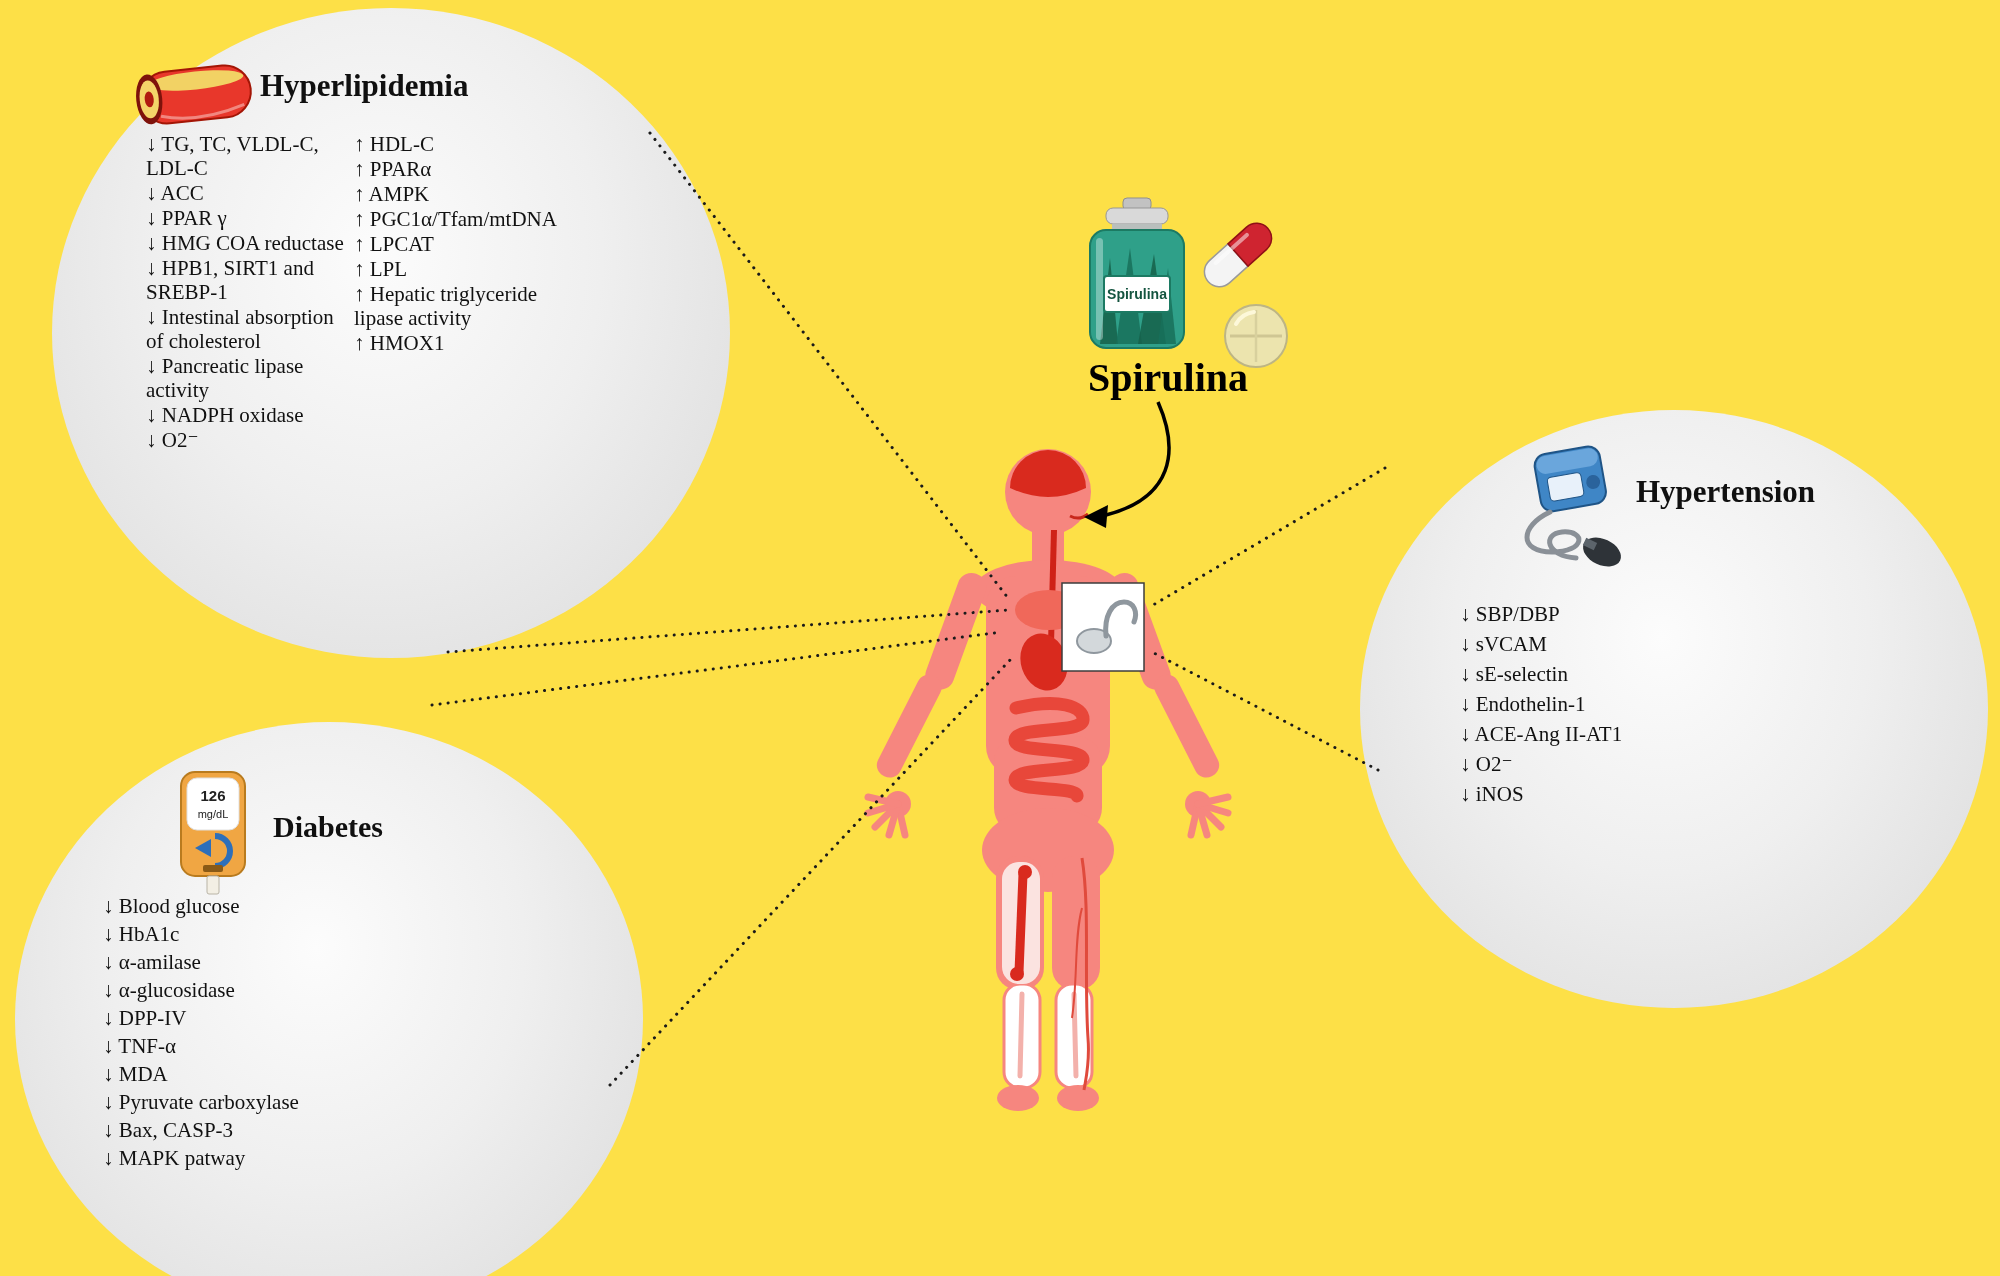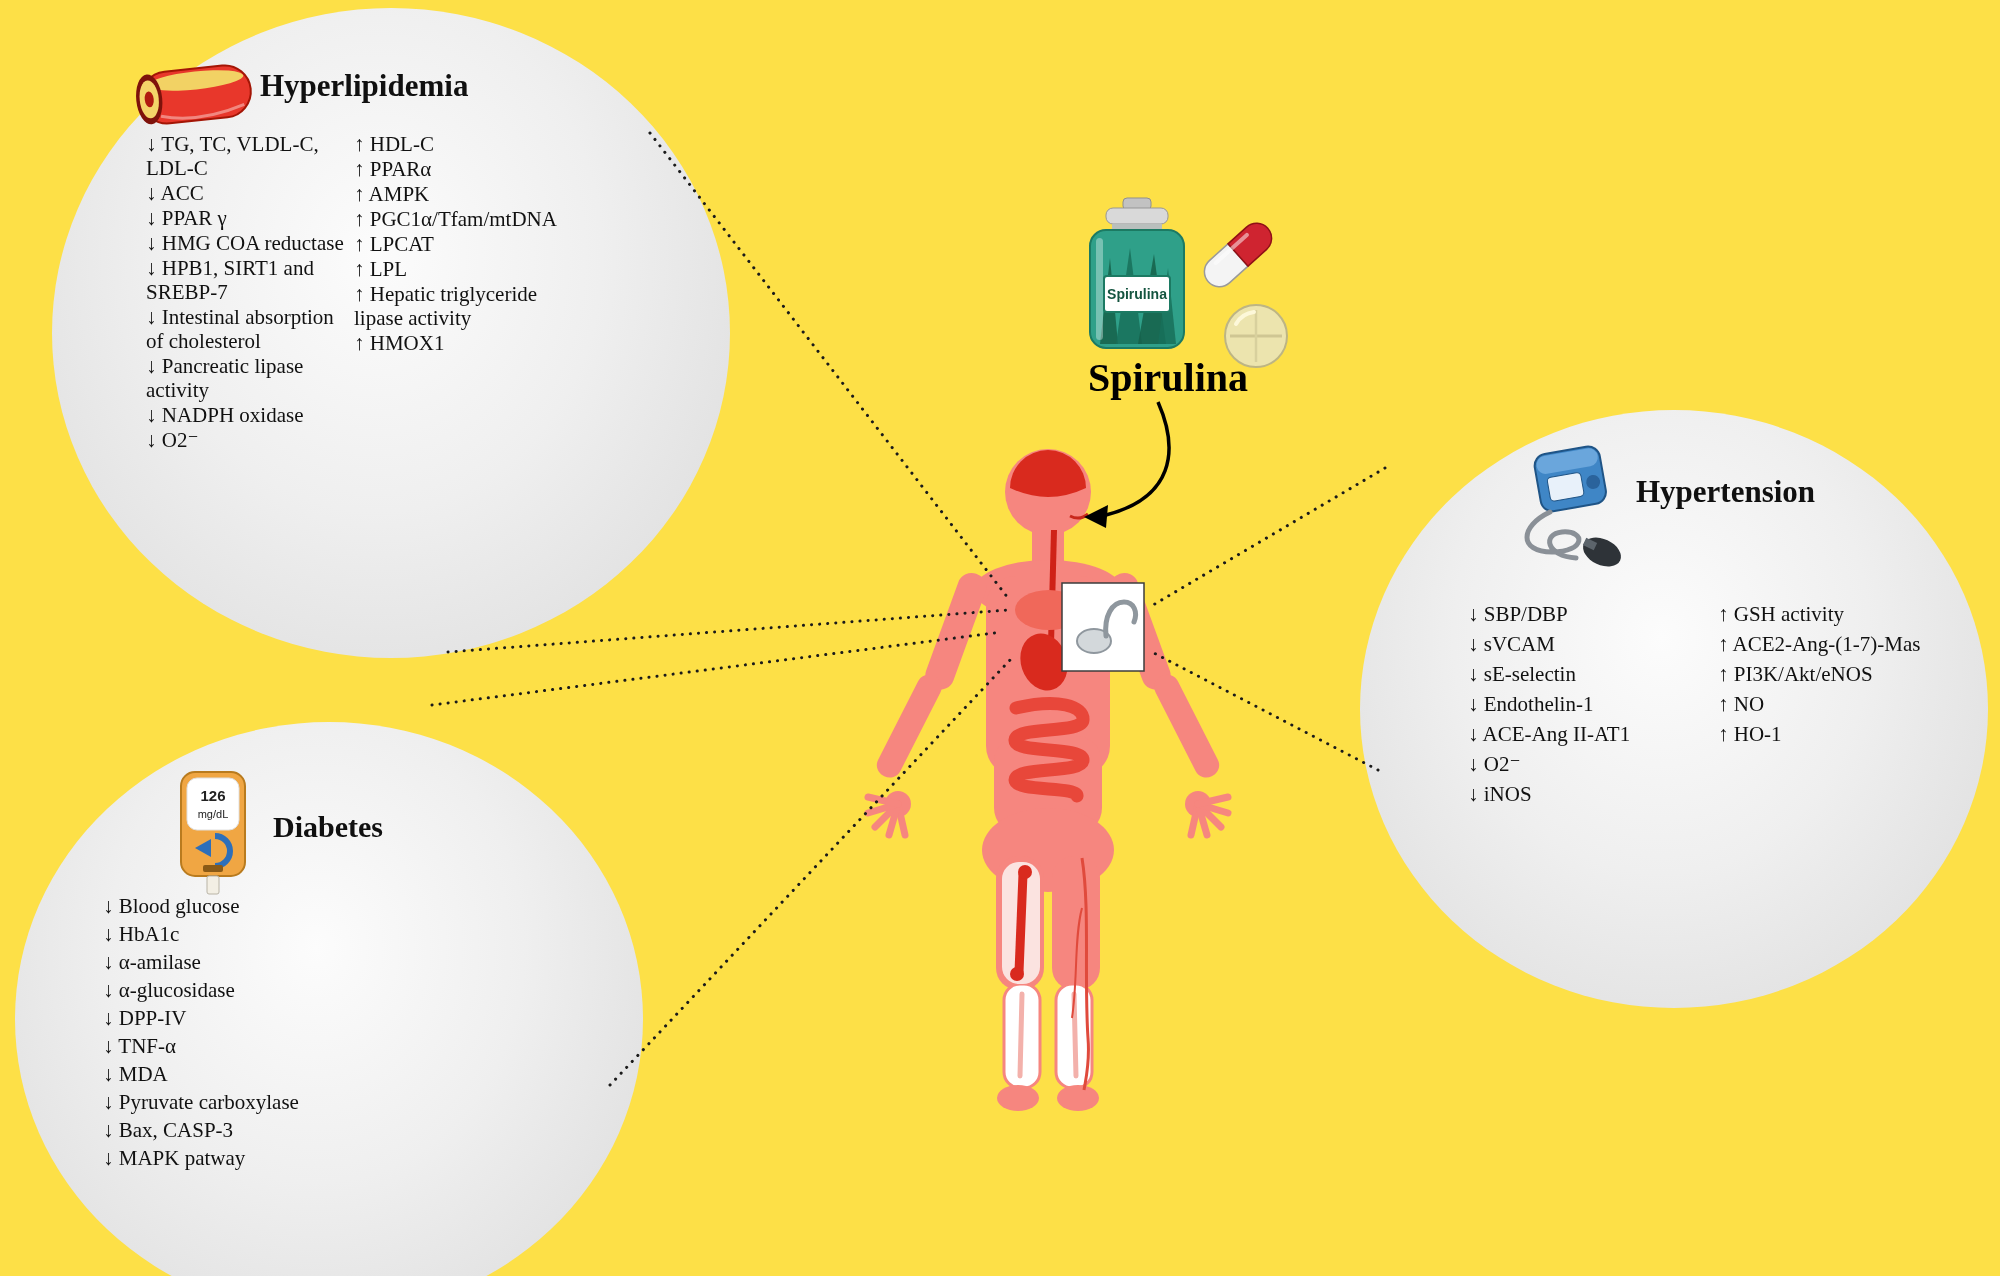--- a/index.html
+++ b/index.html
@@ -33,21 +33,21 @@
   .diab .icon-meter { left:150px; top:46px; width:96px; height:128px; }
   .diab .bubble-title { left:258px; top:88px; font-size:30px; }
   .diab .effects { left:88px; top:172px; gap:2px;justify-content:space-between; }
   .diab .col.down { width:226px; }
   .diab .col.up { width:214px; margin-top:13px; }
 
   
   .hyperten { left:1360px; top:410px; width:628px; height:598px; }
   .hyperten .icon-bp { left:140px; top:28px; width:140px; height:144px; }
   .hyperten .bubble-title { left:276px; top:64px; font-size:31px; }
-  .hyperten .effects { left:100px; top:192px; gap:12px;margin-left:8px; }
+  .hyperten .effects { left:100px; top:192px; gap:18px; }
   .hyperten .col.down { width:238px; }
   .hyperten .col.up { width:252px; }
   .hyperten .item { margin-bottom:5px; }
 
   
   .abs { position:absolute; }
   .spirulina-title { left:1056px; top:354px; width:224px; text-align:center;
     font-size:40px; font-weight:bold; color:#000; }
   .overlay { left:0; top:0; width:2000px; height:1276px; pointer-events:none; z-index:6; }
   .body-svg { left:858px; top:438px; width:380px; height:690px; z-index:2; }
@@ -71,21 +71,21 @@
         <path d="M 34 60 Q 72 71 118 57" stroke="#ffffff" stroke-width="3" fill="none" opacity="0.4"></path>
       </g>
     </svg>
     <div class="bubble-title">Hyperlipidemia</div>
     <div class="effects">
       <div class="col down">
           <div class="item">↓ TG, TC, VLDL-C, LDL-C</div>
           <div class="item">↓ ACC</div>
           <div class="item">↓ PPAR γ</div>
           <div class="item">↓ HMG COA reductase</div>
-          <div class="item">↓ HPB1, SIRT1 and SREBP-7</div>
+          <div class="item">↓ HPB1, SIRT1 and SREBP-1</div>
           <div class="item">↓ Intestinal absorption of cholesterol</div>
           <div class="item">↓ Pancreatic lipase activity</div>
           <div class="item">↓ NADPH oxidase</div>
           <div class="item">↓ O2⁻</div>
         </div>
       <div class="col up">
           <div class="item">↑ HDL-C</div>
           <div class="item">↑ PPARα</div>
           <div class="item">↑ AMPK</div>
           <div class="item">↑ PGC1α/Tfam/mtDNA</div>
@@ -141,27 +141,20 @@
     <div class="effects">
       <div class="col down">
           <div class="item">↓ SBP/DBP</div>
           <div class="item">↓ sVCAM</div>
           <div class="item">↓ sE-selectin</div>
           <div class="item">↓ Endothelin-1</div>
           <div class="item">↓ ACE-Ang II-AT1</div>
           <div class="item">↓ O2⁻</div>
           <div class="item">↓ iNOS</div>
         </div>
-      <div class="col up">
-          <div class="item">↑ GSH activity</div>
-          <div class="item">↑ ACE2-Ang-(1-7)-Mas</div>
-          <div class="item">↑ PI3K/Akt/eNOS</div>
-          <div class="item">↑ NO</div>
-          <div class="item">↑ HO-1</div>
-        </div>
     </div>
   </div>
 
   <svg class="abs body-svg" viewBox="0 0 380 690">
     <g>
       <circle cx="190" cy="54" r="43" fill="#f6867f"></circle>
       <rect x="174" y="90" width="32" height="48" fill="#f6867f"></rect>
       <ellipse cx="190" cy="152" rx="74" ry="30" fill="#f6867f"></ellipse>
       <rect x="128" y="138" width="124" height="200" rx="30" fill="#f6867f"></rect>
       <rect x="136" y="298" width="108" height="98" rx="26" fill="#f6867f"></rect>

